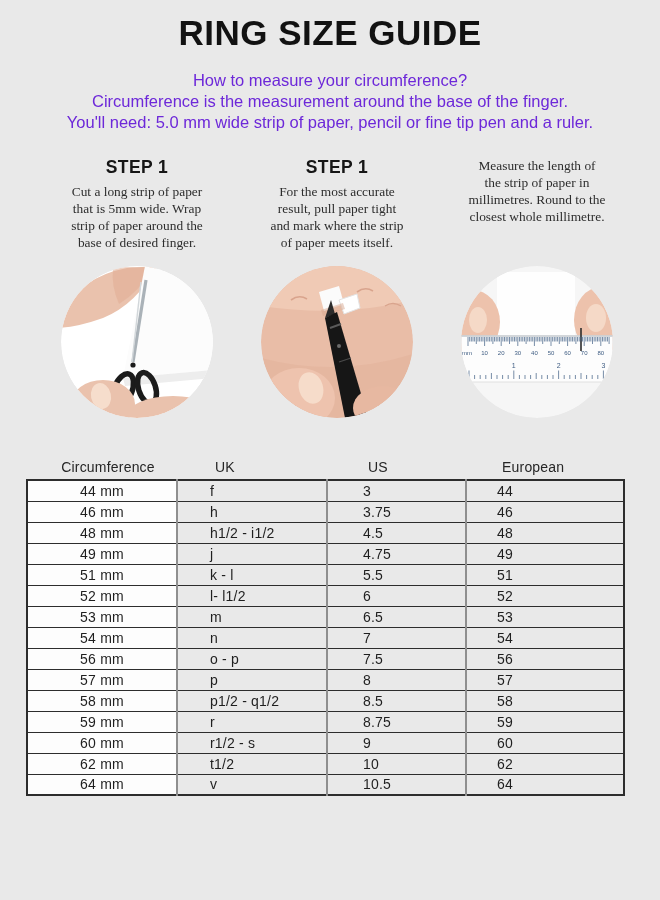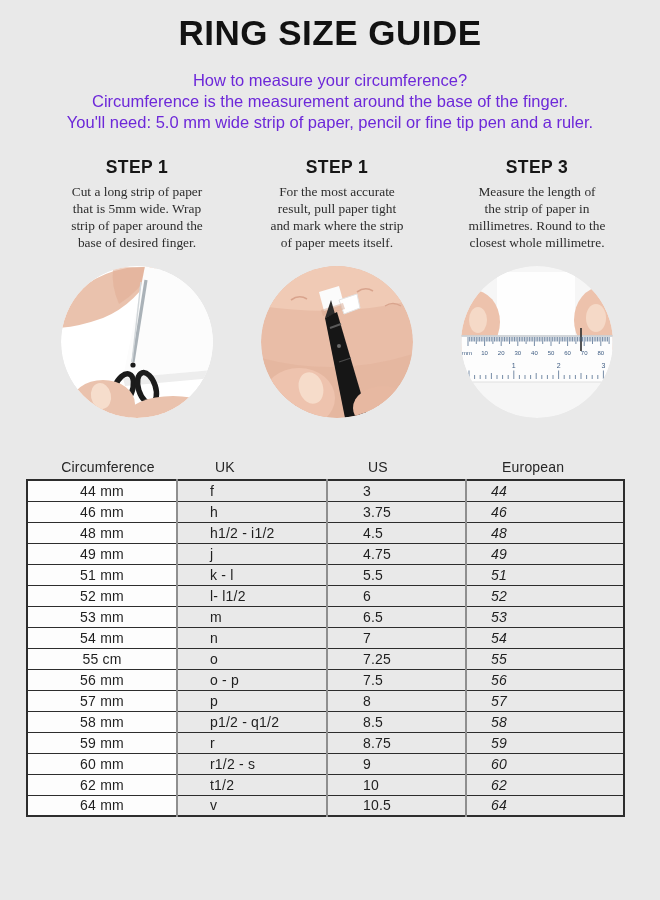--- a/index.html
+++ b/index.html
@@ -84,21 +84,21 @@
     height: 21px;
     border-top: 1px solid #2d2d2d;
     border-bottom: 1px solid #2d2d2d;
     letter-spacing: 0.2px;
     overflow: hidden;
     white-space: nowrap;
   }
   td.c0 { width: 150px; background: #fdfdfd; text-align: center; }
   td.c1 { width: 150px; padding-left: 32px; border-left: 2px solid #8f8f8f; }
   td.c2 { width: 139px; padding-left: 35px; border-left: 2px solid #8f8f8f; }
-  td.c3 { width: 158px; padding-left: 24px; border-left: 2px solid #8f8f8f; font-style: italic; }
+  td.c3 { width: 158px; padding-left: 30px; border-left: 2px solid #8f8f8f; }
 </style>
 </head>
 <body>
 
 <div class="page">
 
   <div class="title">RING SIZE GUIDE</div>
 
   <div class="intro">
     <div>How to measure your circumference?</div>
@@ -115,21 +115,20 @@
 base of desired finger.</div>
     </div>
     <div class="step-col">
       <div class="step-title">STEP 1</div>
       <div class="step-text">For the most accurate
 result, pull paper tight
 and mark where the strip
 of paper meets itself.</div>
     </div>
     <div class="step-col">
-      <div class="step-title">STEP 3</div>
       <div class="step-text">Measure the length of
 the strip of paper in
 millimetres. Round to the
 closest whole millimetre.</div>
     </div>
   </div>
 
   <div class="circles">
 
     <div class="circle-col">
@@ -408,26 +407,20 @@
             <td class="c2">6.5</td>
             <td class="c3">53</td>
           </tr>
           <tr>
             <td class="c0">54 mm</td>
             <td class="c1">n</td>
             <td class="c2">7</td>
             <td class="c3">54</td>
           </tr>
           <tr>
-            <td class="c0">55 cm</td>
-            <td class="c1">o</td>
-            <td class="c2">7.25</td>
-            <td class="c3">55</td>
-          </tr>
-          <tr>
             <td class="c0">56 mm</td>
             <td class="c1">o - p</td>
             <td class="c2">7.5</td>
             <td class="c3">56</td>
           </tr>
           <tr>
             <td class="c0">57 mm</td>
             <td class="c1">p</td>
             <td class="c2">8</td>
             <td class="c3">57</td>

